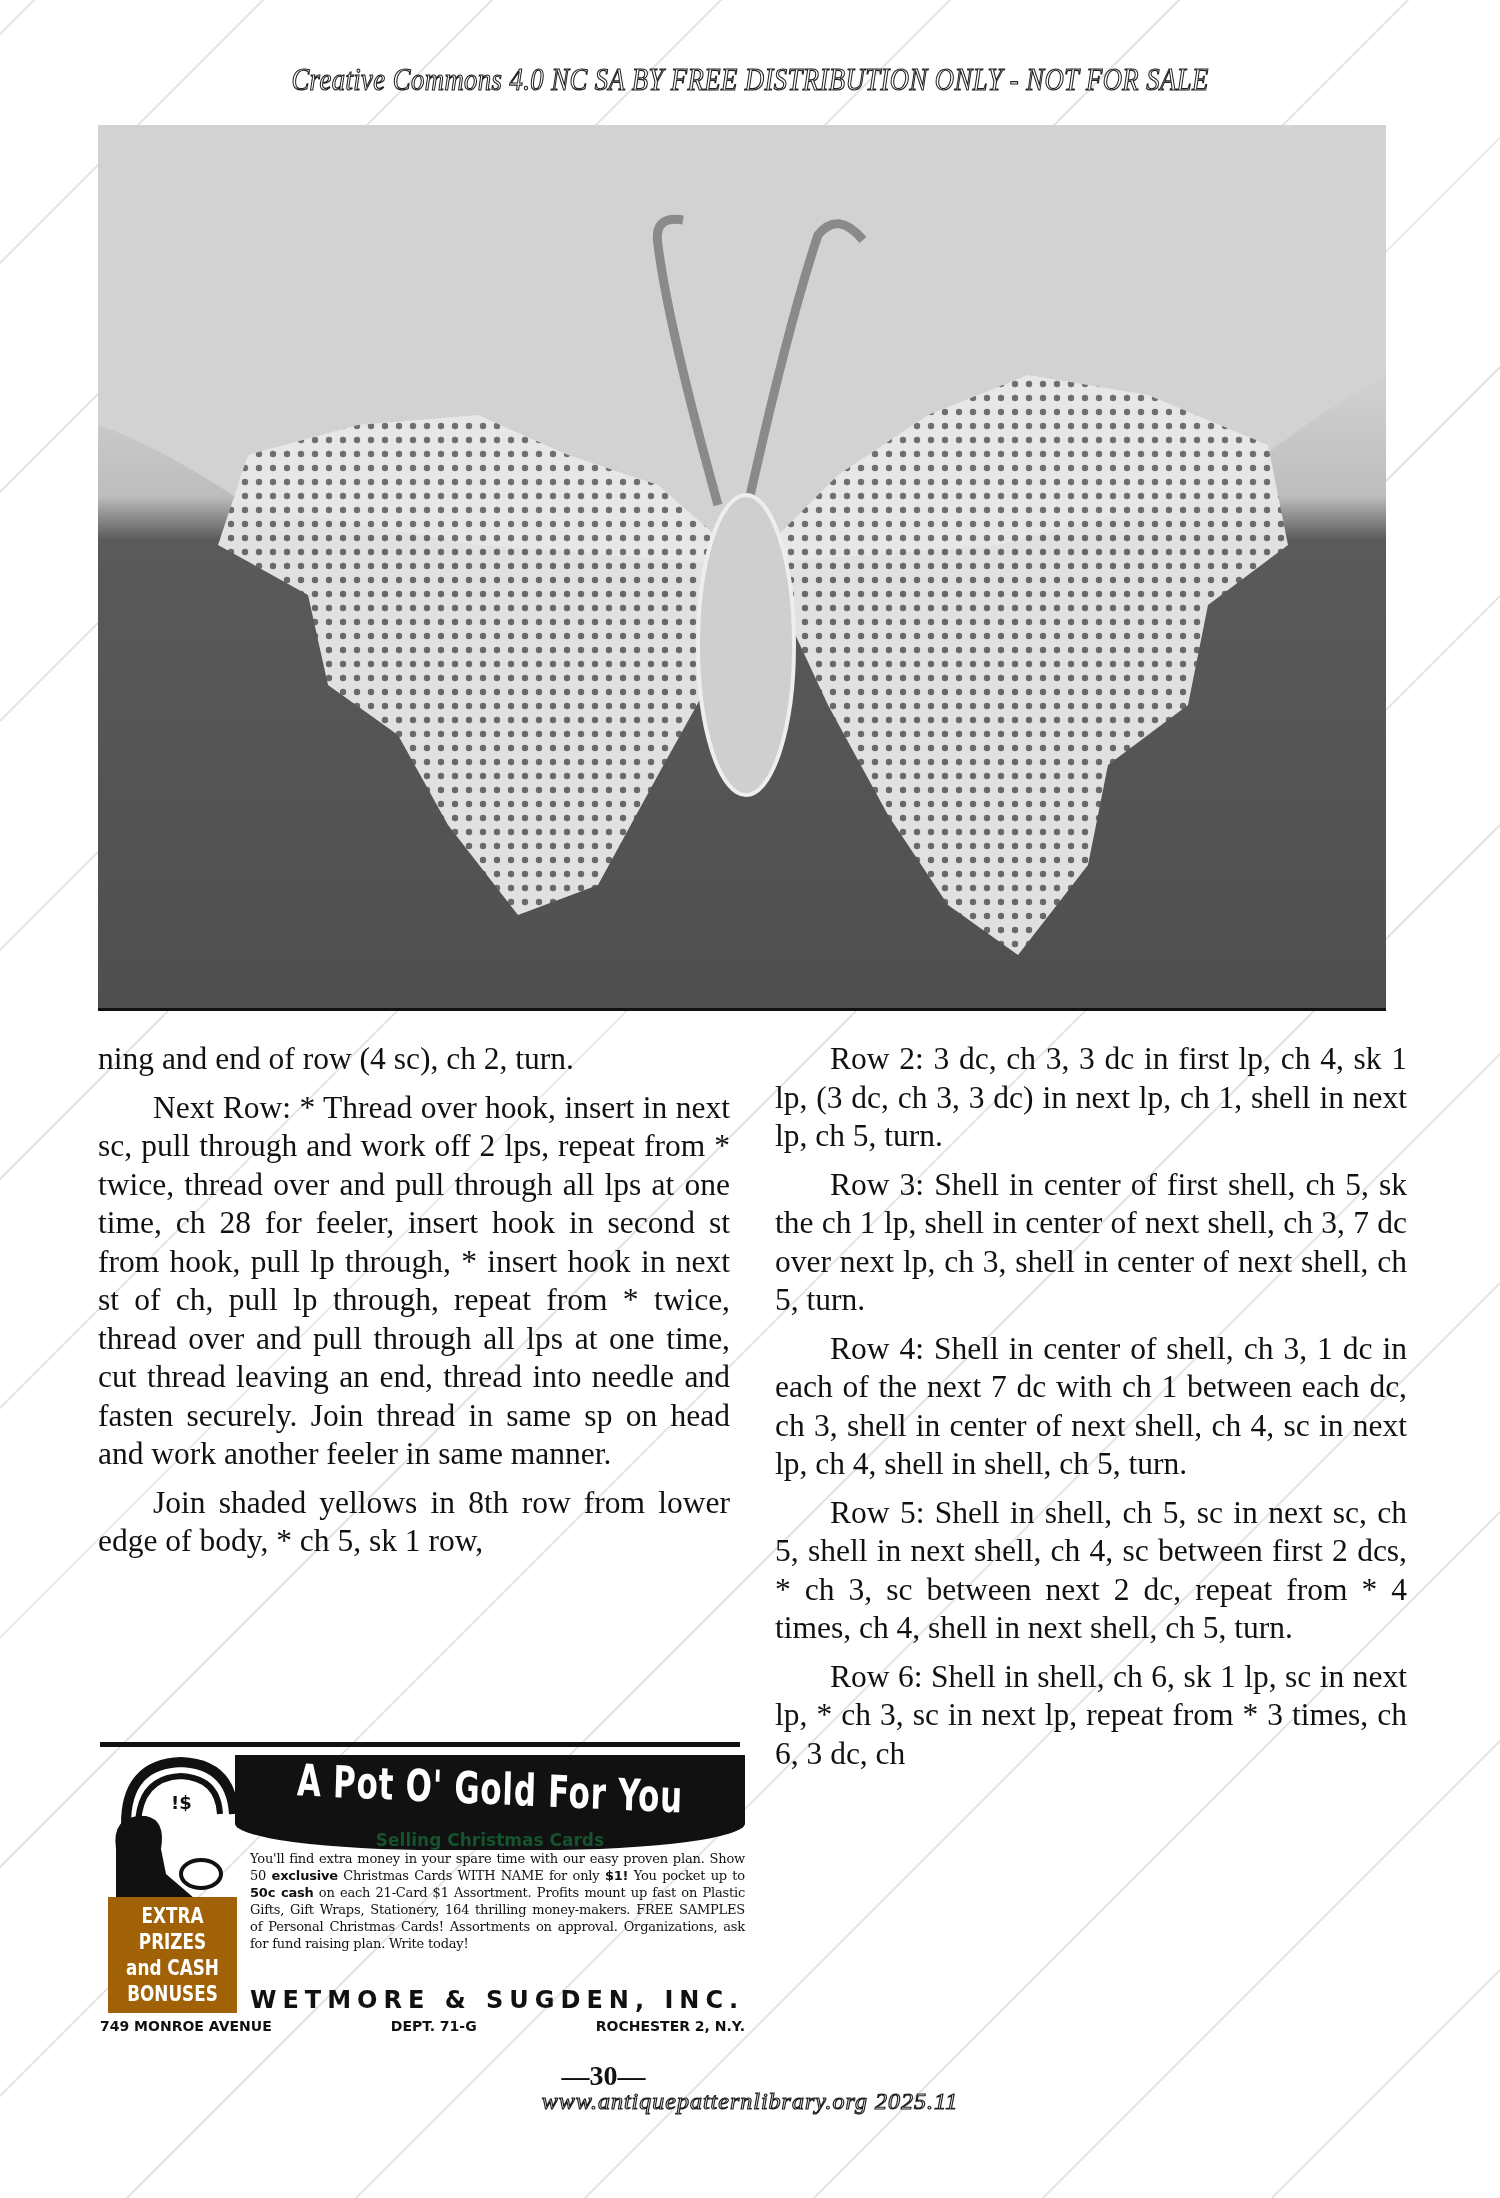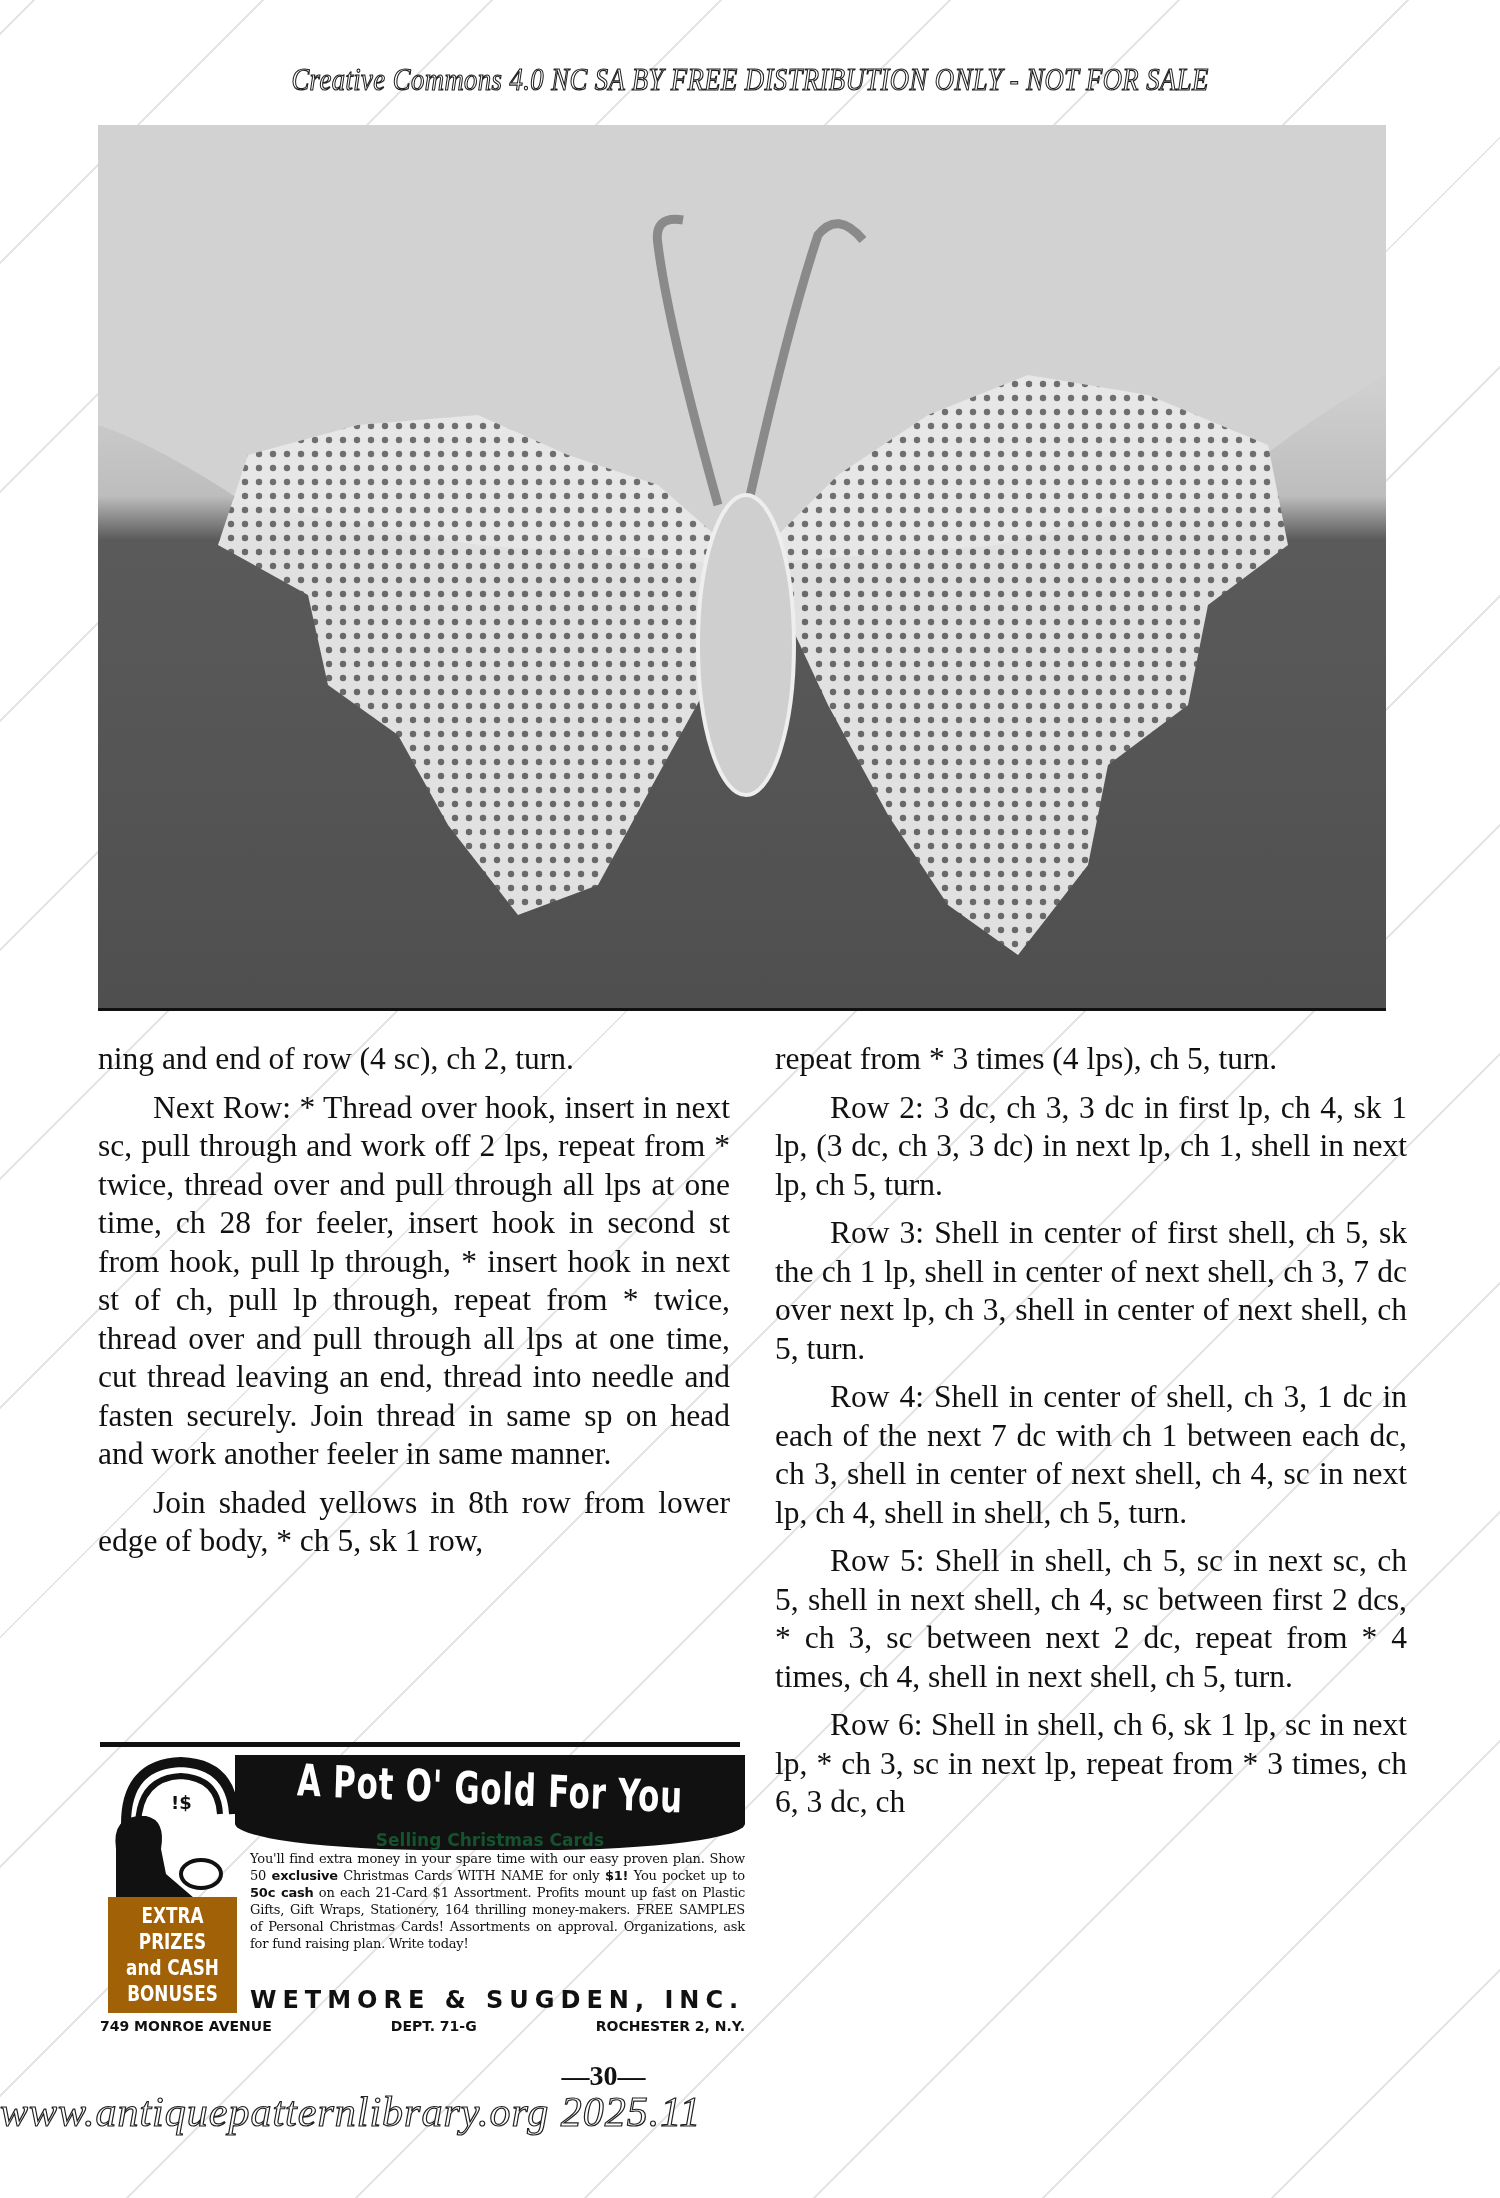--- a/index.html
+++ b/index.html
@@ -23,21 +23,21 @@
   .ad-banner-text { position:absolute; left:0; right:0; top:8px; text-align:center; color:#fff; font-family:"DejaVu Sans Condensed","DejaVu Sans", sans-serif; font-weight:bold; font-size:44px; letter-spacing:1px; transform:scaleX(0.78) rotate(2deg); }
   .ad-subhead { position:absolute; left:150px; width:480px; top:88px; text-align:center; font-family:"DejaVu Sans", sans-serif; font-weight:bold; font-size:17px; color:#14532d; }
   .ad-body { position:absolute; left:150px; top:108px; width:495px; font-size:13px; line-height:17px; text-align:justify; letter-spacing:-0.2px; }
   .ad-body b { font-family:"DejaVu Sans", sans-serif; }
   .ad-company { position:absolute; left:150px; top:244px; width:495px; font-family:"DejaVu Sans", sans-serif; font-weight:bold; font-size:24px; letter-spacing:6px; white-space:nowrap; }
   .ad-address { position:absolute; left:0; top:276px; width:645px; font-family:"DejaVu Sans", sans-serif; font-weight:bold; font-size:14px; display:flex; justify-content:space-between; white-space:nowrap; }
   .ad-figure { position:absolute; left:6px; top:12px; width:135px; height:150px; }
   .ad-box { position:absolute; left:8px; top:155px; width:129px; height:116px; background:#a16207; color:#fff; font-family:"DejaVu Sans Condensed","DejaVu Sans", sans-serif; font-weight:bold; font-size:22px; line-height:26px; text-align:center; padding-top:6px; box-sizing:border-box; }
   .ad-box span { display:block; transform:scaleX(0.85); }
   .page-number { position:absolute; left:0; width:1207px; top:2060px; text-align:center; font-family:"Liberation Serif", serif; font-weight:bold; font-size:28px; }
-  .footer-url { position:absolute; left:0; width:1500px; top:2088px; font-family:"Liberation Serif", serif; font-style:italic; font-size:42px; color:#fff; -webkit-text-stroke:1.2px #222; letter-spacing:1px; }
+  .footer-url { position:absolute; left:0; width:1500px; top:2088px; text-align:center; font-family:"Liberation Serif", serif; font-style:italic; font-size:24px; color:#fff; -webkit-text-stroke:1.2px #222; letter-spacing:1px; }
 </style>
 </head>
 <body>
 
 <div class="watermark-lines"></div>
 
 <div class="header-notice">Creative Commons 4.0 NC SA BY FREE DISTRIBUTION ONLY - NOT FOR SALE</div>
 
 <div class="photo">
   <svg viewBox="0 0 1288 883" preserveAspectRatio="none">
@@ -61,21 +61,20 @@
   </svg>
 </div>
 
 <div class="col col-left">
   <p class="cont">ning and end of row (4 sc), ch 2, turn.</p>
   <p>Next Row: * Thread over hook, insert in next sc, pull through and work off 2 lps, repeat from * twice, thread over and pull through all lps at one time, ch 28 for feeler, insert hook in second st from hook, pull lp through, * insert hook in next st of ch, pull lp through, repeat from * twice, thread over and pull through all lps at one time, cut thread leaving an end, thread into needle and fasten securely. Join thread in same sp on head and work another feeler in same manner.</p>
   <p>Join shaded yellows in 8th row from lower edge of body, * ch 5, sk 1 row,</p>
 </div>
 
 <div class="col col-right">
-  <p class="cont">repeat from * 3 times (4 lps), ch 5, turn.</p>
   <p>Row 2: 3 dc, ch 3, 3 dc in first lp, ch 4, sk 1 lp, (3 dc, ch 3, 3 dc) in next lp, ch 1, shell in next lp, ch 5, turn.</p>
   <p>Row 3: Shell in center of first shell, ch 5, sk the ch 1 lp, shell in center of next shell, ch 3, 7 dc over next lp, ch 3, shell in center of next shell, ch 5, turn.</p>
   <p>Row 4: Shell in center of shell, ch 3, 1 dc in each of the next 7 dc with ch 1 between each dc, ch 3, shell in center of next shell, ch 4, sc in next lp, ch 4, shell in shell, ch 5, turn.</p>
   <p>Row 5: Shell in shell, ch 5, sc in next sc, ch 5, shell in next shell, ch 4, sc between first 2 dcs, * ch 3, sc between next 2 dc, repeat from * 4 times, ch 4, shell in next shell, ch 5, turn.</p>
   <p>Row 6: Shell in shell, ch 6, sk 1 lp, sc in next lp, * ch 3, sc in next lp, repeat from * 3 times, ch 6, 3 dc, ch</p>
 </div>
 
 <div class="ad">
   <div class="ad-rule"></div>
   <div class="ad-figure">

